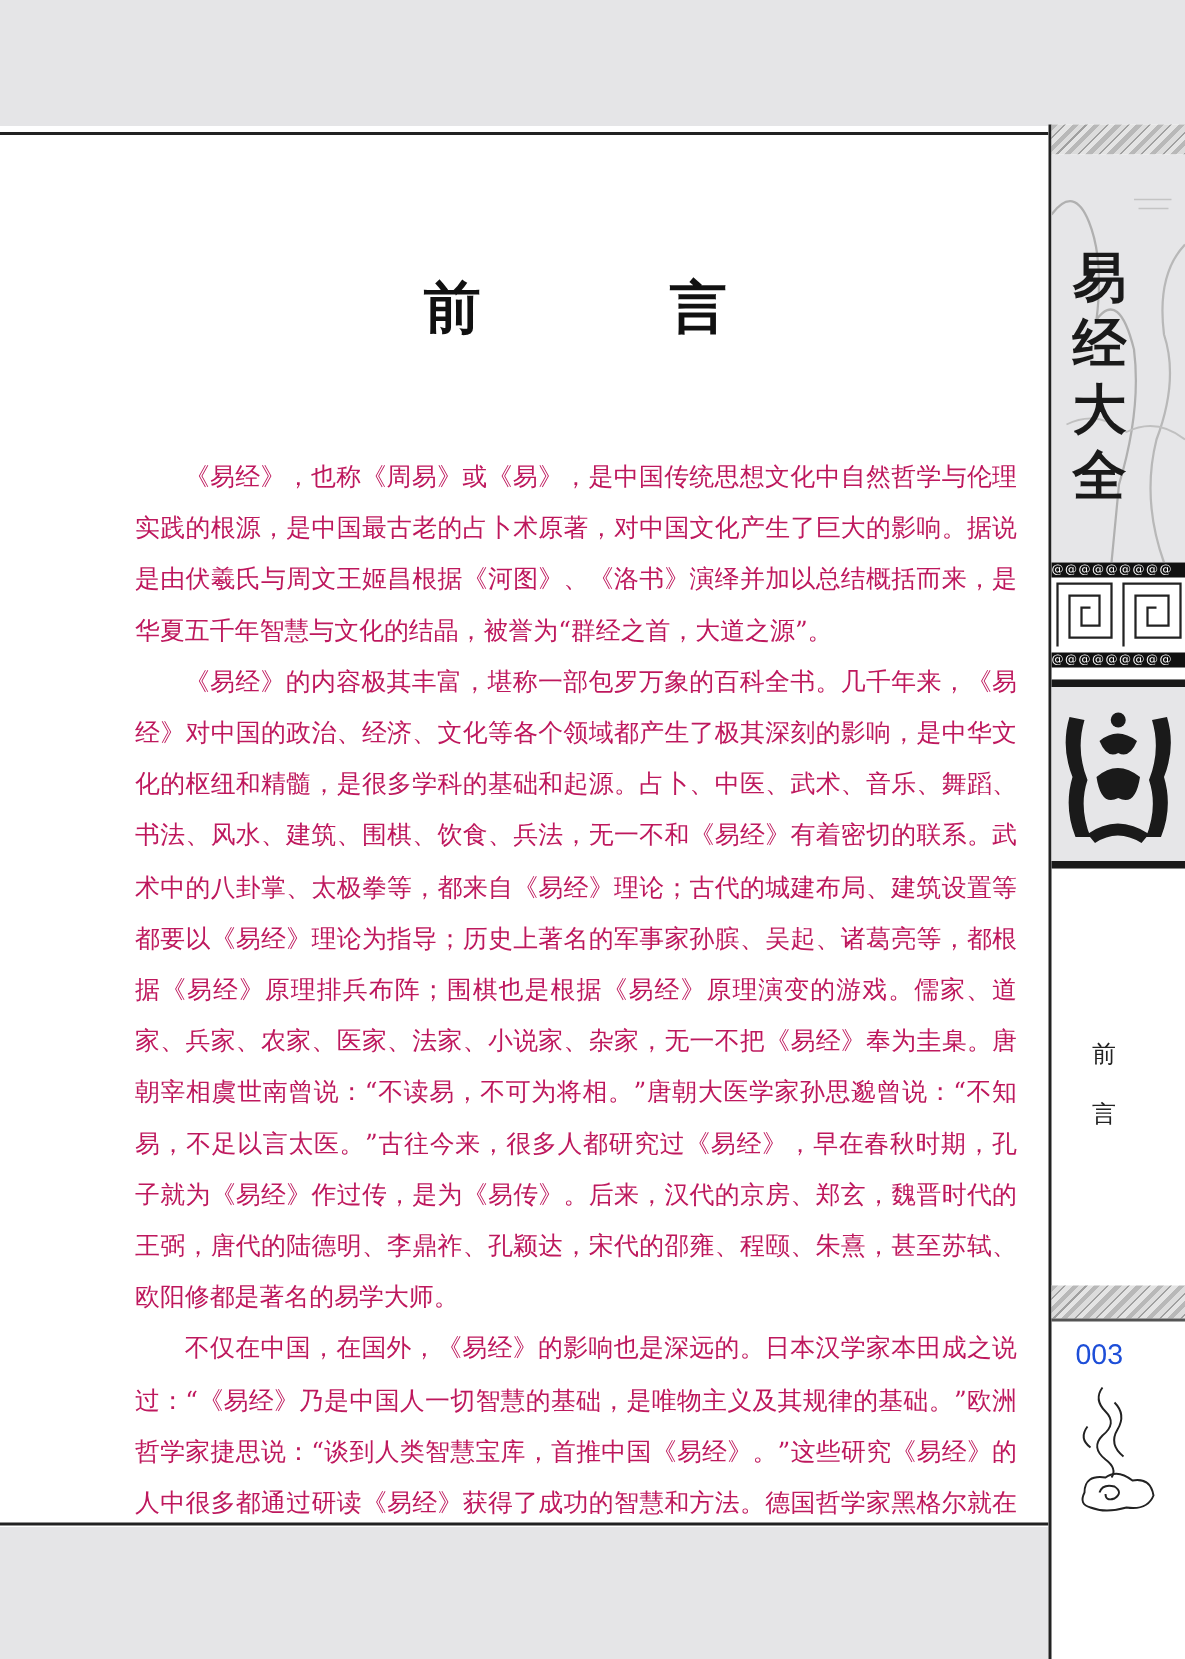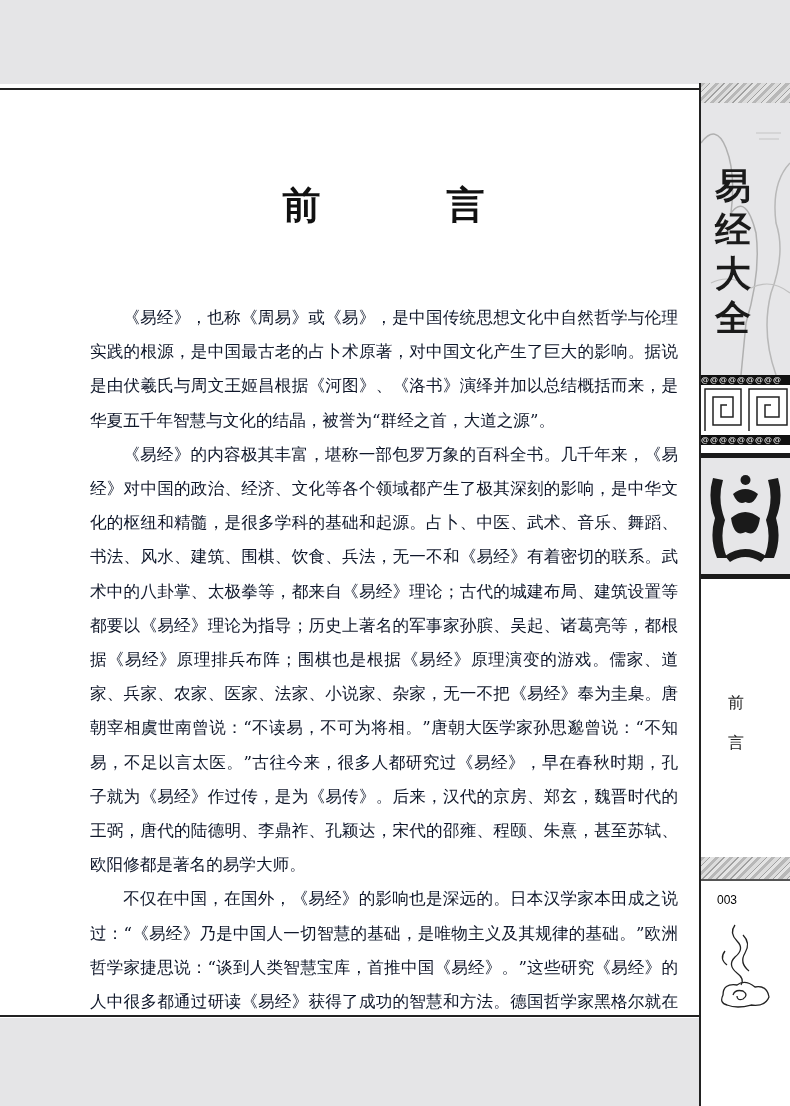--- a/index.html
+++ b/index.html
@@ -8,38 +8,38 @@
     background: #ffffff;
     font-family: "DejaVu Serif", "Liberation Serif", serif;
   }
   .top-band { position: absolute; left: 0; top: 0; width: 790px; height: 84px; background: #e5e5e7; }
   .bottom-band { position: absolute; left: 0; top: 1018px; width: 700px; height: 88px; background: #e5e5e7; }
   .page { position: absolute; left: 0; top: 88px; width: 699px; height: 929px; background: #fff;
           border-top: 2px solid #222; border-bottom: 2px solid #222; box-sizing: border-box; }
   .title { position: absolute; left: 0; width: 767px; top: 180px; text-align: center;
            font-size: 38px; font-weight: bold; letter-spacing: 44px; text-indent: 44px; color: #111; }
   .body-text { position: absolute; left: 90px; top: 301px; width: 588px; font-size: 16.6px;
-               line-height: 34.2px; color: #0f172a; text-align: justify; }
+               line-height: 34.2px; color: #be185d; text-align: justify; }
   .body-text p { margin: 0; text-indent: 2em; }
   .side { position: absolute; left: 699px; top: 83px; width: 91px; height: 1023px; background: #fff;
           border-left: 2px solid #222; box-sizing: border-box; }
   .wave-band { position: absolute; left: 0; width: 89px; height: 20px;
     background: repeating-linear-gradient(135deg, #b8b8b8 0 3px, #dcdcdc 3px 6px, #a0a0a0 6px 7px, #e4e4e4 7px 10px); }
   .landscape { position: absolute; left: 0; top: 20px; width: 89px; height: 272px; background: #e6e6e8; overflow: hidden; }
   .vtitle { position: absolute; left: 12px; top: 60px; width: 40px; font-size: 36px; line-height: 44px;
             font-weight: bold; color: #1a1a1a; text-align: center; }
   .meander { position: absolute; left: 0; top: 292px; width: 89px; height: 70px; background: #fff; }
   .meander-row { position: absolute; left: 0; width: 89px; height: 10px; background: #111; color: #fff;
                  font-size: 8px; line-height: 10px; letter-spacing: 1px; overflow: hidden; white-space: nowrap; }
   .ornament-panel { position: absolute; left: 0; top: 370px; width: 89px; height: 116px; background: #e6e6e8;
                     border-top: 5px solid #1a1a1a; border-bottom: 5px solid #1a1a1a; box-sizing: content-box; }
   .vsection { position: absolute; left: 20px; top: 600px; width: 30px; text-align: center; font-size: 16px;
               line-height: 40px; color: #222; }
   .page-num { position: absolute; left: 16px; top: 810px; font-family: "Liberation Sans", sans-serif;
-              font-size: 12px; color: #000000; }
+              font-size: 19px; color: #1d4ed8; }
   .cloud { position: absolute; left: 14px; top: 838px; width: 60px; height: 90px; }
 </style>
 </head>
 <body>
 
 <div class="top-band"></div>
 
 <div class="page"></div>
 
 <div class="title">前　言</div>

